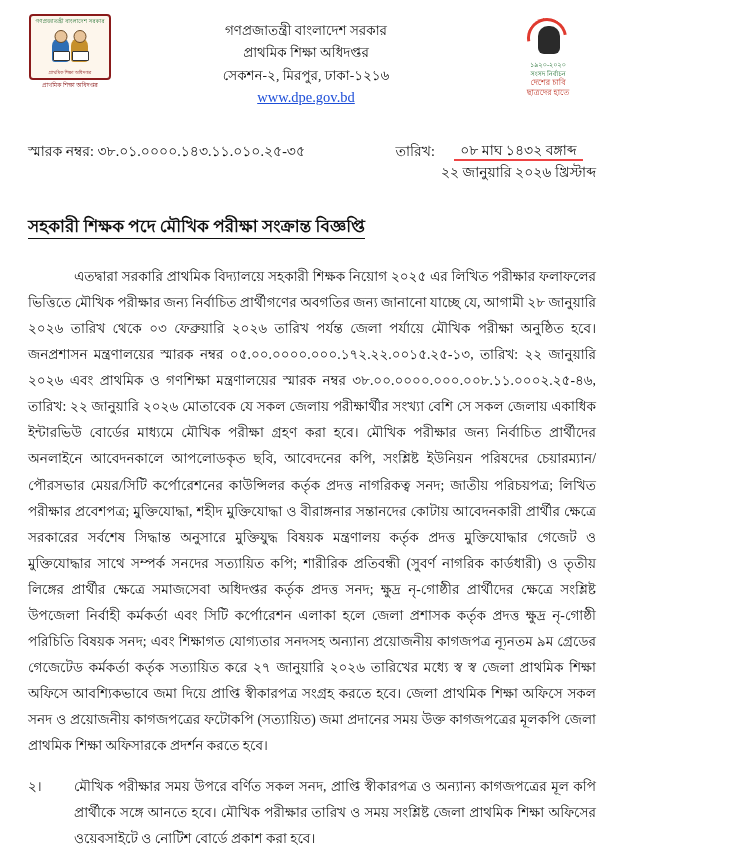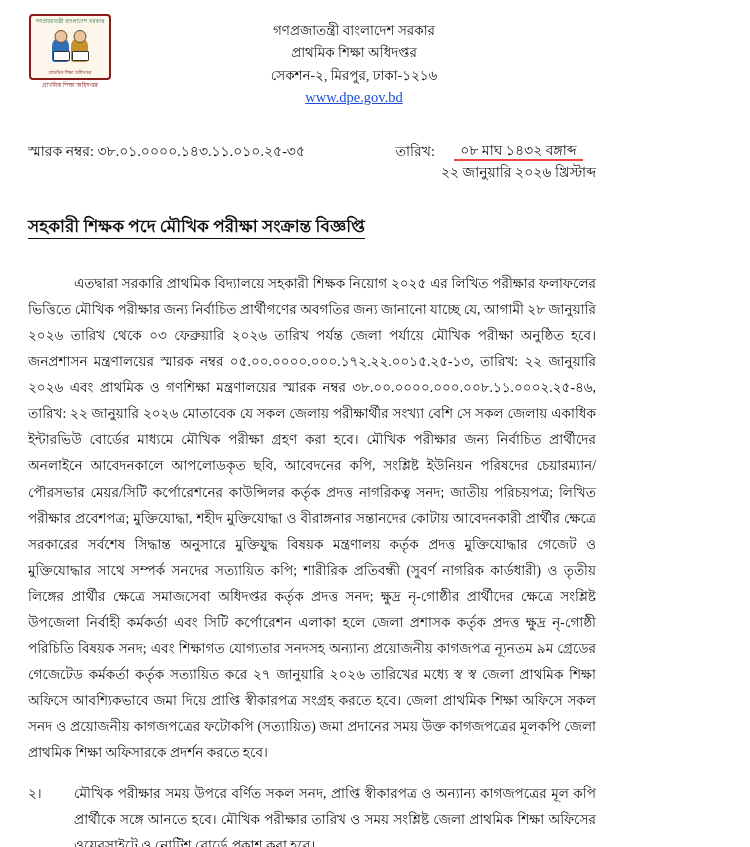--- a/index.html
+++ b/index.html
@@ -220,21 +220,21 @@
     position: relative;
     display: block;
   }
   .doc-title span {
     border-bottom: 1.4px solid #111;
     padding-bottom: 2px;
   }
 
   
   .body-text {
-    margin-top: 30px;
+    margin-top: 23px;
     font-size: 13.6px;
     line-height: 1.92;
     text-align: justify;
     text-justify: inter-word;
   }
   .body-text p {
     margin: 0 0 2px 0;
     text-align: justify;
   }
   .indent { text-indent: 46px; }
@@ -293,20 +293,30 @@
       <div class="logo-caption">প্রাথমিক শিক্ষা অধিদপ্তর</div>
     </div>
 
     <div class="header-center">
       <div>গণপ্রজাতন্ত্রী বাংলাদেশ সরকার</div>
       <div>প্রাথমিক শিক্ষা অধিদপ্তর</div>
       <div>সেকশন-২, মিরপুর, ঢাকা-১২১৬</div>
       <a class="website" href="#">www.dpe.gov.bd</a>
     </div>
 
+    <div class="logo-right">
+      <div class="mujib-mark">
+        <div class="swoosh"></div>
+        <div class="face"></div>
+      </div>
+      <div class="sub1">১৯২০-২০২০</div>
+      <div class="sub1">সংসদ নির্বাচন</div>
+      <div class="sub2">দেশের চাবি</div>
+      <div class="sub2">ছাত্রদের হাতে</div>
+    </div>
   </div>
 
   <div class="memo-row">
     <div class="memo-left">
       <span>স্মারক নম্বর:</span>
       <span>৩৮.০১.০০০০.১৪৩.১১.০১০.২৫-৩৫</span>
     </div>
     <div class="memo-right">
       <span class="label">তারিখ:</span>
       <span class="date-block">

